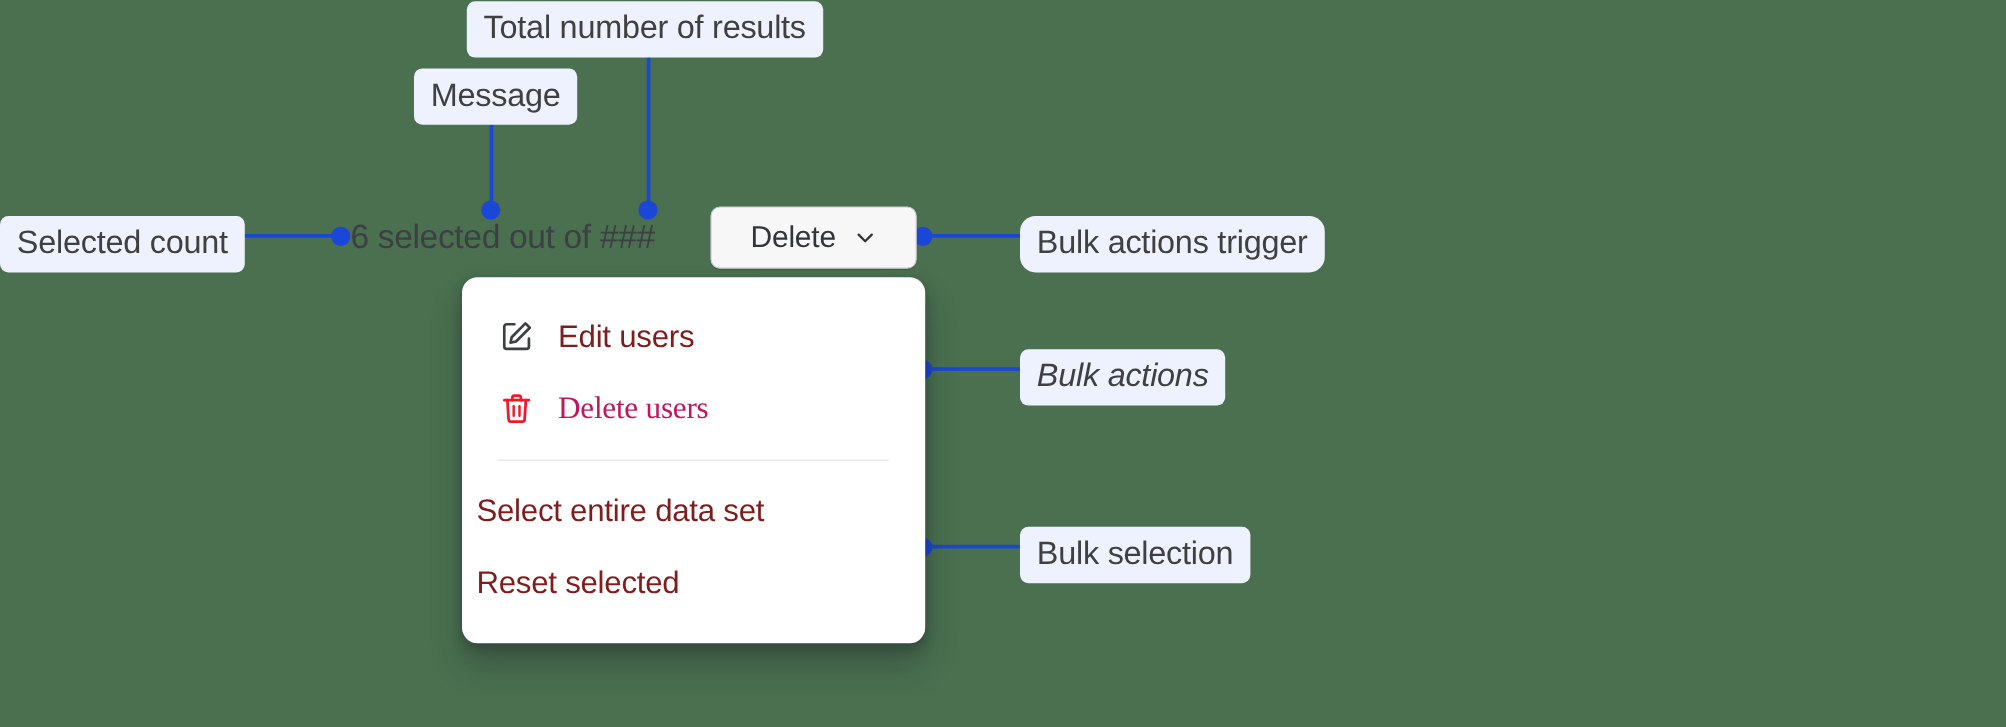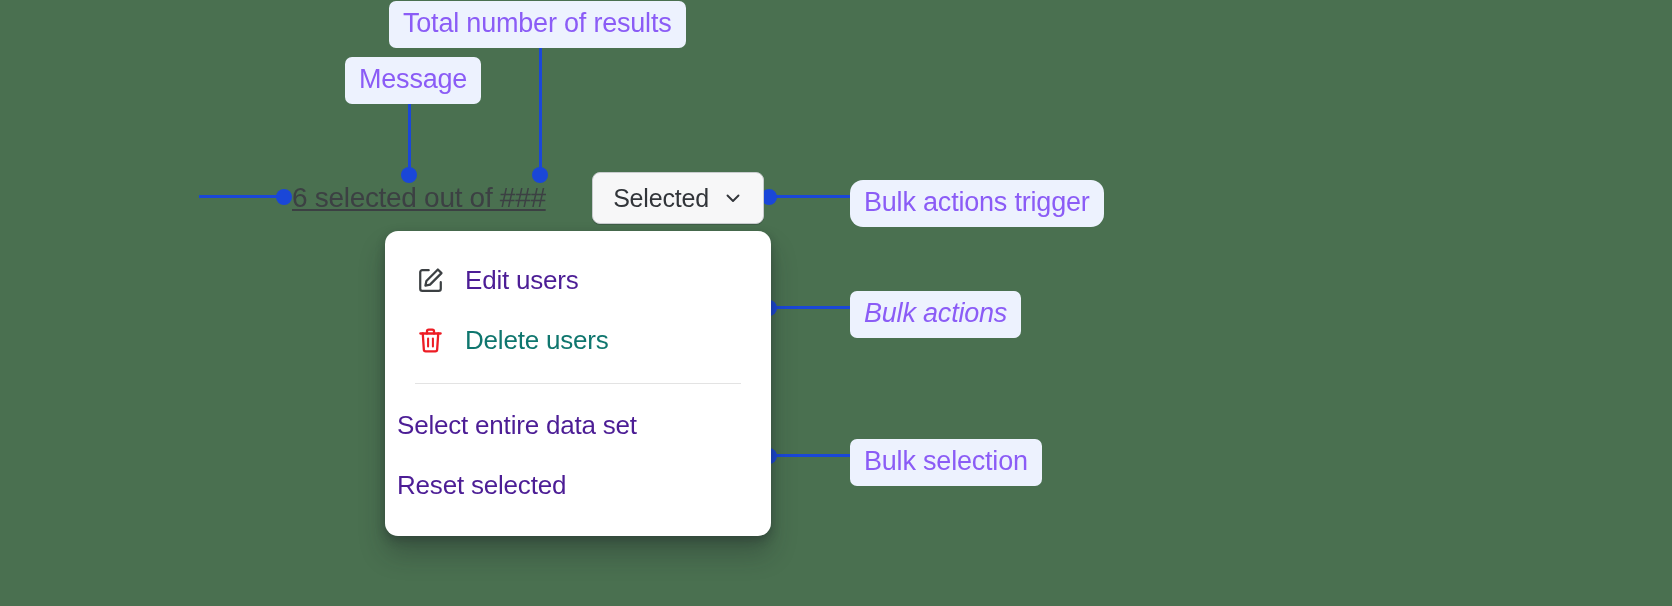--- a/index.html
+++ b/index.html
@@ -17,21 +17,21 @@
     position: relative;
     width: 1672px;
     height: 606px;
     background: #4A7050;
   }
 
   
   .ann-label {
     position: absolute;
     background: #EDF2FE;
-    color: #8b5cf6;
+    color: #404040;
     font-size: 27px;
     line-height: 1;
     font-weight: 400;
     letter-spacing: -0.2px;
     padding: 9px 14px 11px 14px;
     border-radius: 7px;
     white-space: nowrap;
   }
 
   
@@ -56,21 +56,20 @@
   
   .count-message {
     position: absolute;
     left: 292px;
     top: 180px;
     font-size: 28px;
     line-height: 36px;
     color: #3C4043;
     white-space: nowrap;
     letter-spacing: -0.3px;
-    text-decoration: underline;
   }
 
   
   .actions-button {
     position: absolute;
     left: 592px;
     top: 172px;
     width: 172px;
     height: 52px;
     box-sizing: border-box;
@@ -112,24 +111,24 @@
   .menu-item {
     display: flex;
     align-items: center;
     gap: 20px;
     padding: 8px 30px;
     height: 54px;
     box-sizing: border-box;
     cursor: pointer;
     font-size: 26px;
     letter-spacing: -0.2px;
-    color: #4c1d95;
+    color: #7f1d1d;
     white-space: nowrap;
   }
-  .menu-item.destructive { color: #0f766e; }
+  .menu-item.destructive { color: #be185d; font-family: Liberation Serif, serif; }
   .menu-item.no-icon { padding-left: 12px; }
   .menu-icon {
     display: inline-flex;
     width: 30px;
     height: 30px;
     flex: 0 0 30px;
     align-items: center;
     justify-content: center;
   }
   .menu-divider {
@@ -159,31 +158,32 @@
   <div class="conn-h" style="left:768px; top:306px; width:90px;"></div>
   <div class="conn-dot" style="left:761px; top:300px;"></div>
 
   <div class="conn-h" style="left:768px; top:454px; width:90px;"></div>
   <div class="conn-dot" style="left:761px; top:448px;"></div>
 
   <div class="ann-label" style="left:389px; top:1px;">Total number of results</div>
 
   <div class="ann-label" style="left:345px; top:57px;">Message</div>
 
+  <div class="ann-label" style="left:0px; top:180px;">Selected count</div>
 
   <div class="ann-label" style="left:850px; top:180px;border-radius:13px;">Bulk actions trigger</div>
 
   <div class="ann-label" style="left:850px; top:291px;font-style:italic;">Bulk actions</div>
 
   <div class="ann-label" style="left:850px; top:439px;">Bulk selection</div>
 
   <div class="count-message">6 selected out of ###</div>
 
   <div class="actions-button">
-    <span class="actions-button-label">Selected</span>
+    <span class="actions-button-label">Delete</span>
     <span class="chevron-down-icon">
       <svg width="20" height="20" viewBox="0 0 20 20" fill="none" aria-hidden="true">
         <path d="M4.5 7.5L10 13L15.5 7.5" stroke="#32353A" stroke-width="1.9" stroke-linecap="round" stroke-linejoin="round"></path>
       </svg>
     </span>
   </div>
 
   <div class="actions-menu">
 
     <div class="menu-item">

